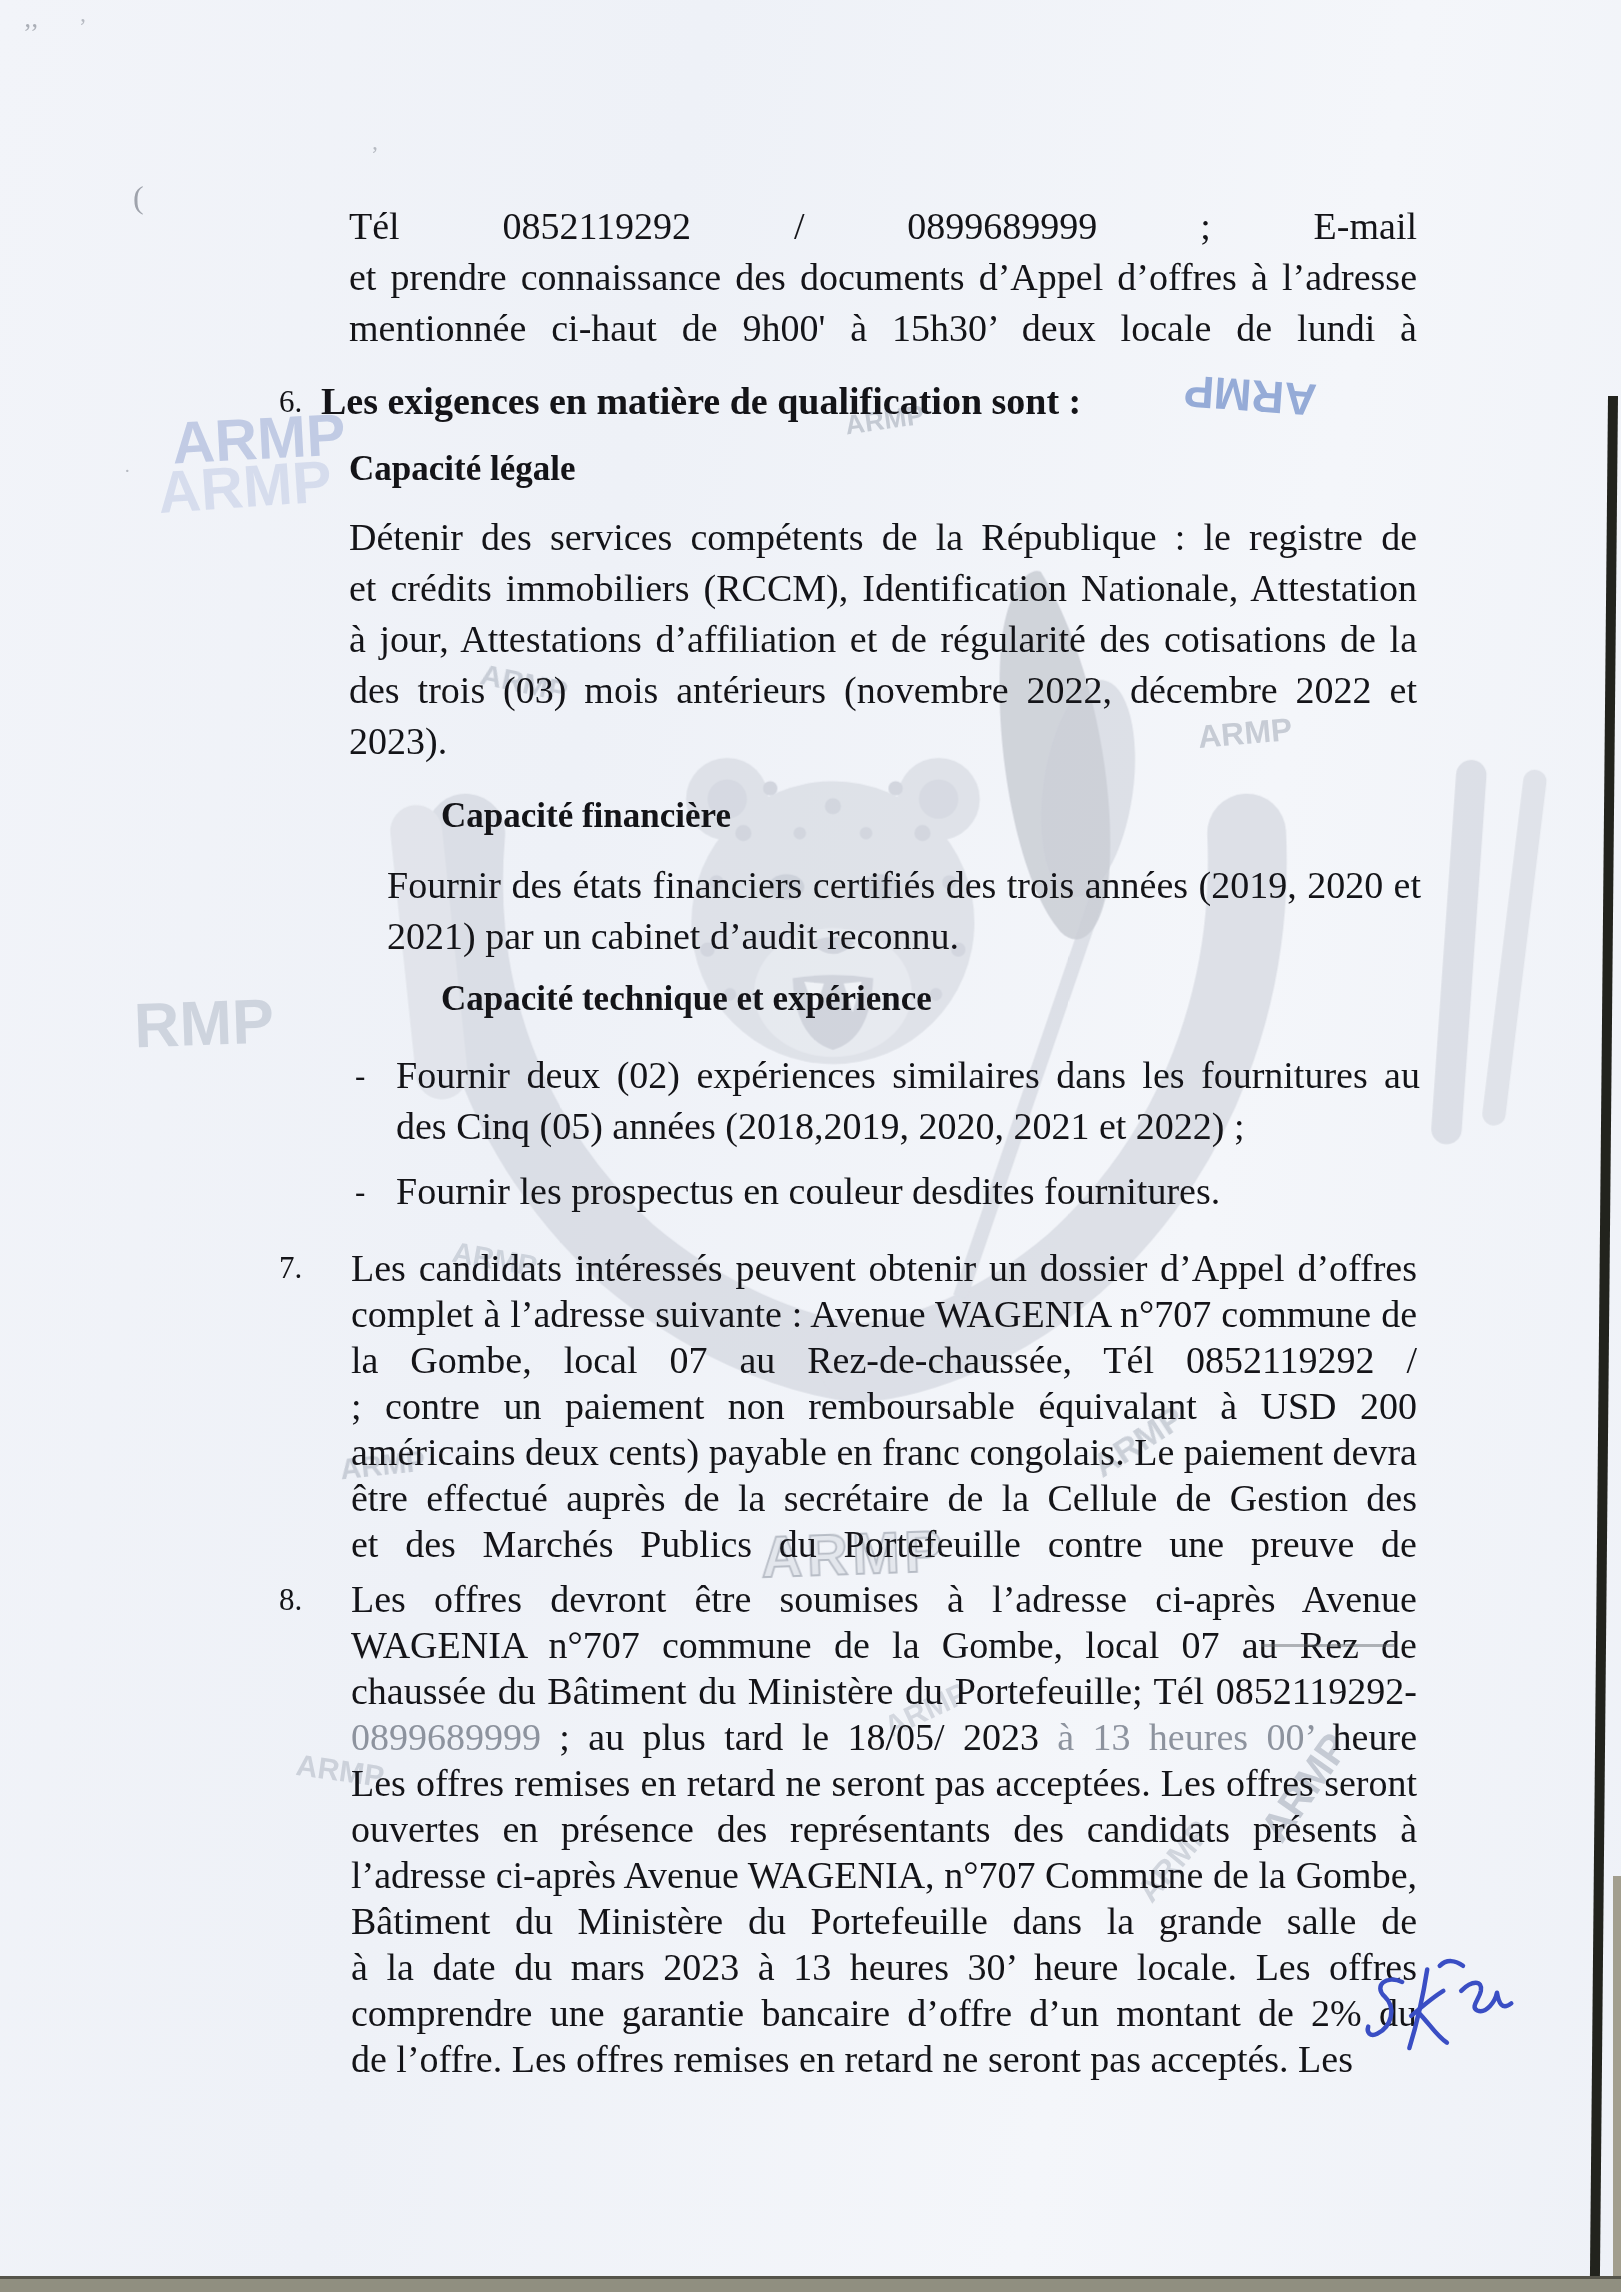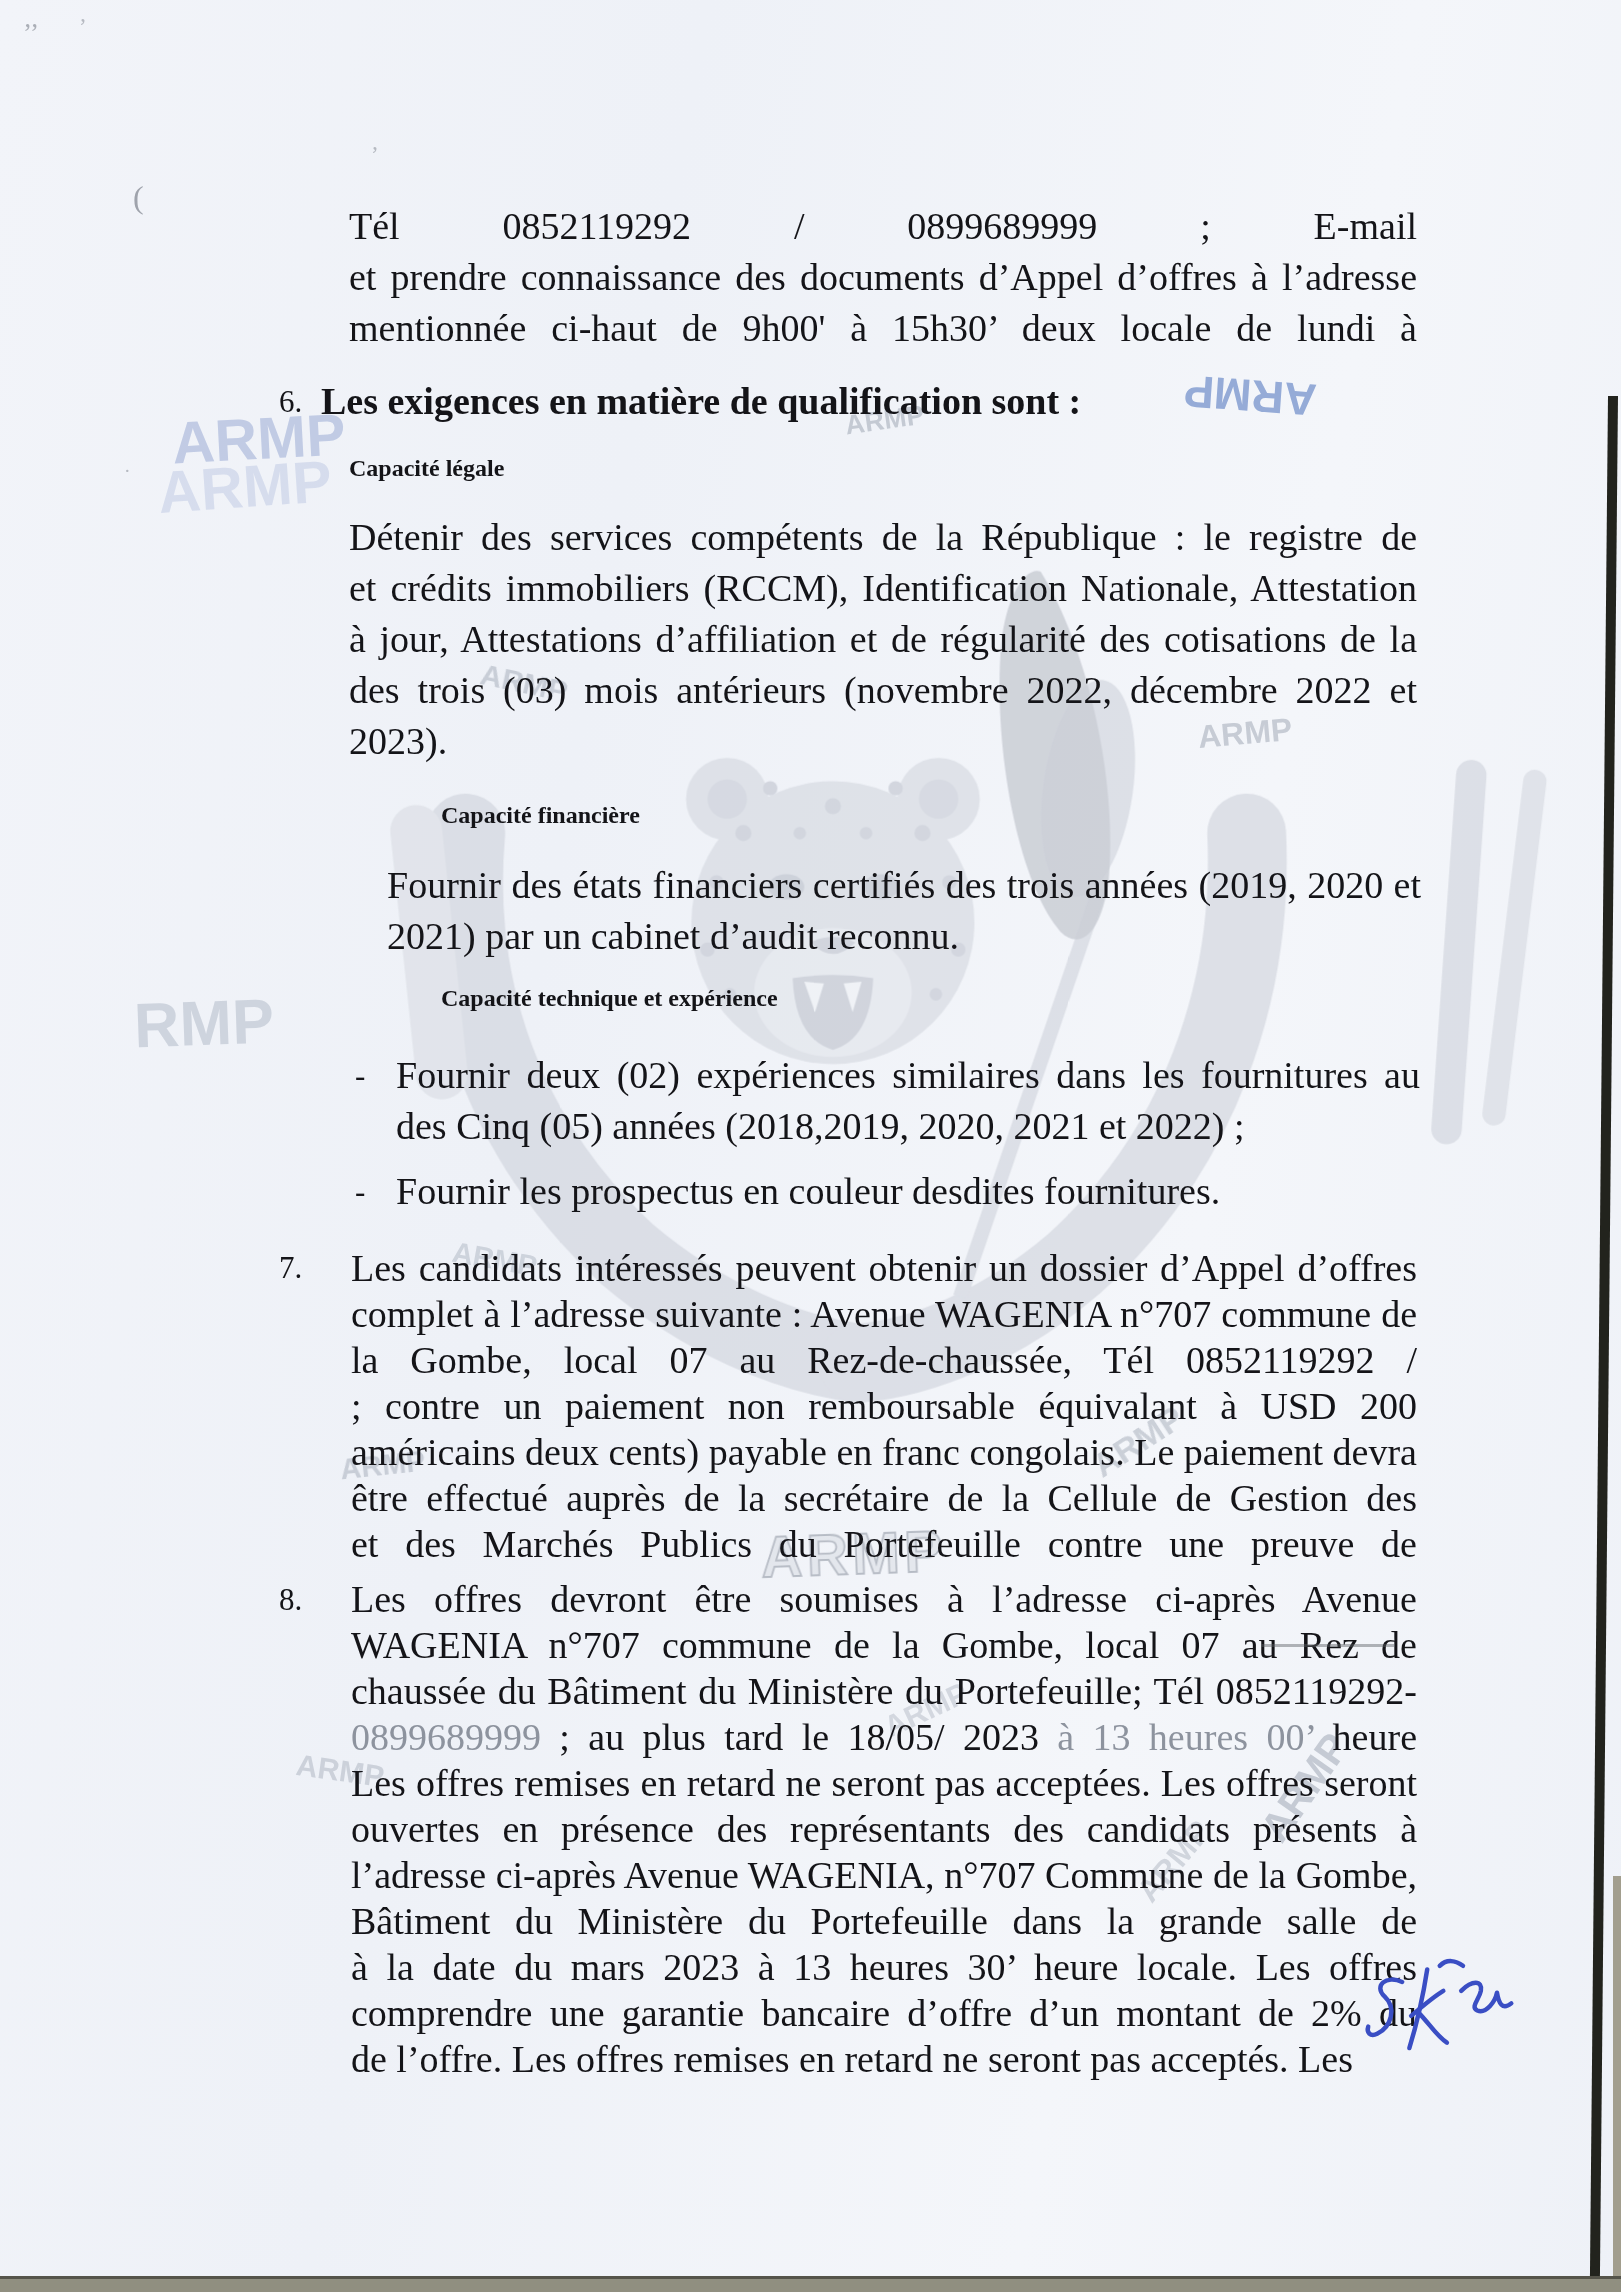--- a/index.html
+++ b/index.html
@@ -6,21 +6,21 @@
   .page{
     position:relative;width:1621px;height:2293px;overflow:hidden;
     background:linear-gradient(100deg,#f2f4f9 0%,#eef1f7 35%,#f4f6fa 70%,#eef1f7 100%);
     font-family:"Liberation Serif","DejaVu Serif",serif;
     color:#141418;
   }
   .abs{position:absolute;}
   .line{height:51px;line-height:51px;font-size:38px;text-align:justify;text-align-last:justify;overflow:hidden;}
   .line.noj{text-align-last:left;}
   .tight .line{height:46px;line-height:46px;}
-  .heading{font-weight:bold;font-size:24px;line-height:41px;white-space:nowrap;}
+  .heading{font-weight:bold;font-size:35px;line-height:41px;white-space:nowrap;}
   .num{font-size:31px;line-height:51px;}
   .dash{font-size:31px;line-height:51px;}
   .email{text-decoration:underline;}
   .boldseg{font-weight:normal;}
   .faded{color:#8d939e;}
   .wm{position:absolute;font-family:"Liberation Sans","DejaVu Sans",sans-serif;font-weight:bold;color:#9aa2b0;user-select:none;white-space:nowrap;}
   .wm-outline{
     color:rgba(210,214,222,0.45);
     -webkit-text-stroke:1.8px rgba(150,156,168,0.6);
     letter-spacing:4.5px;

